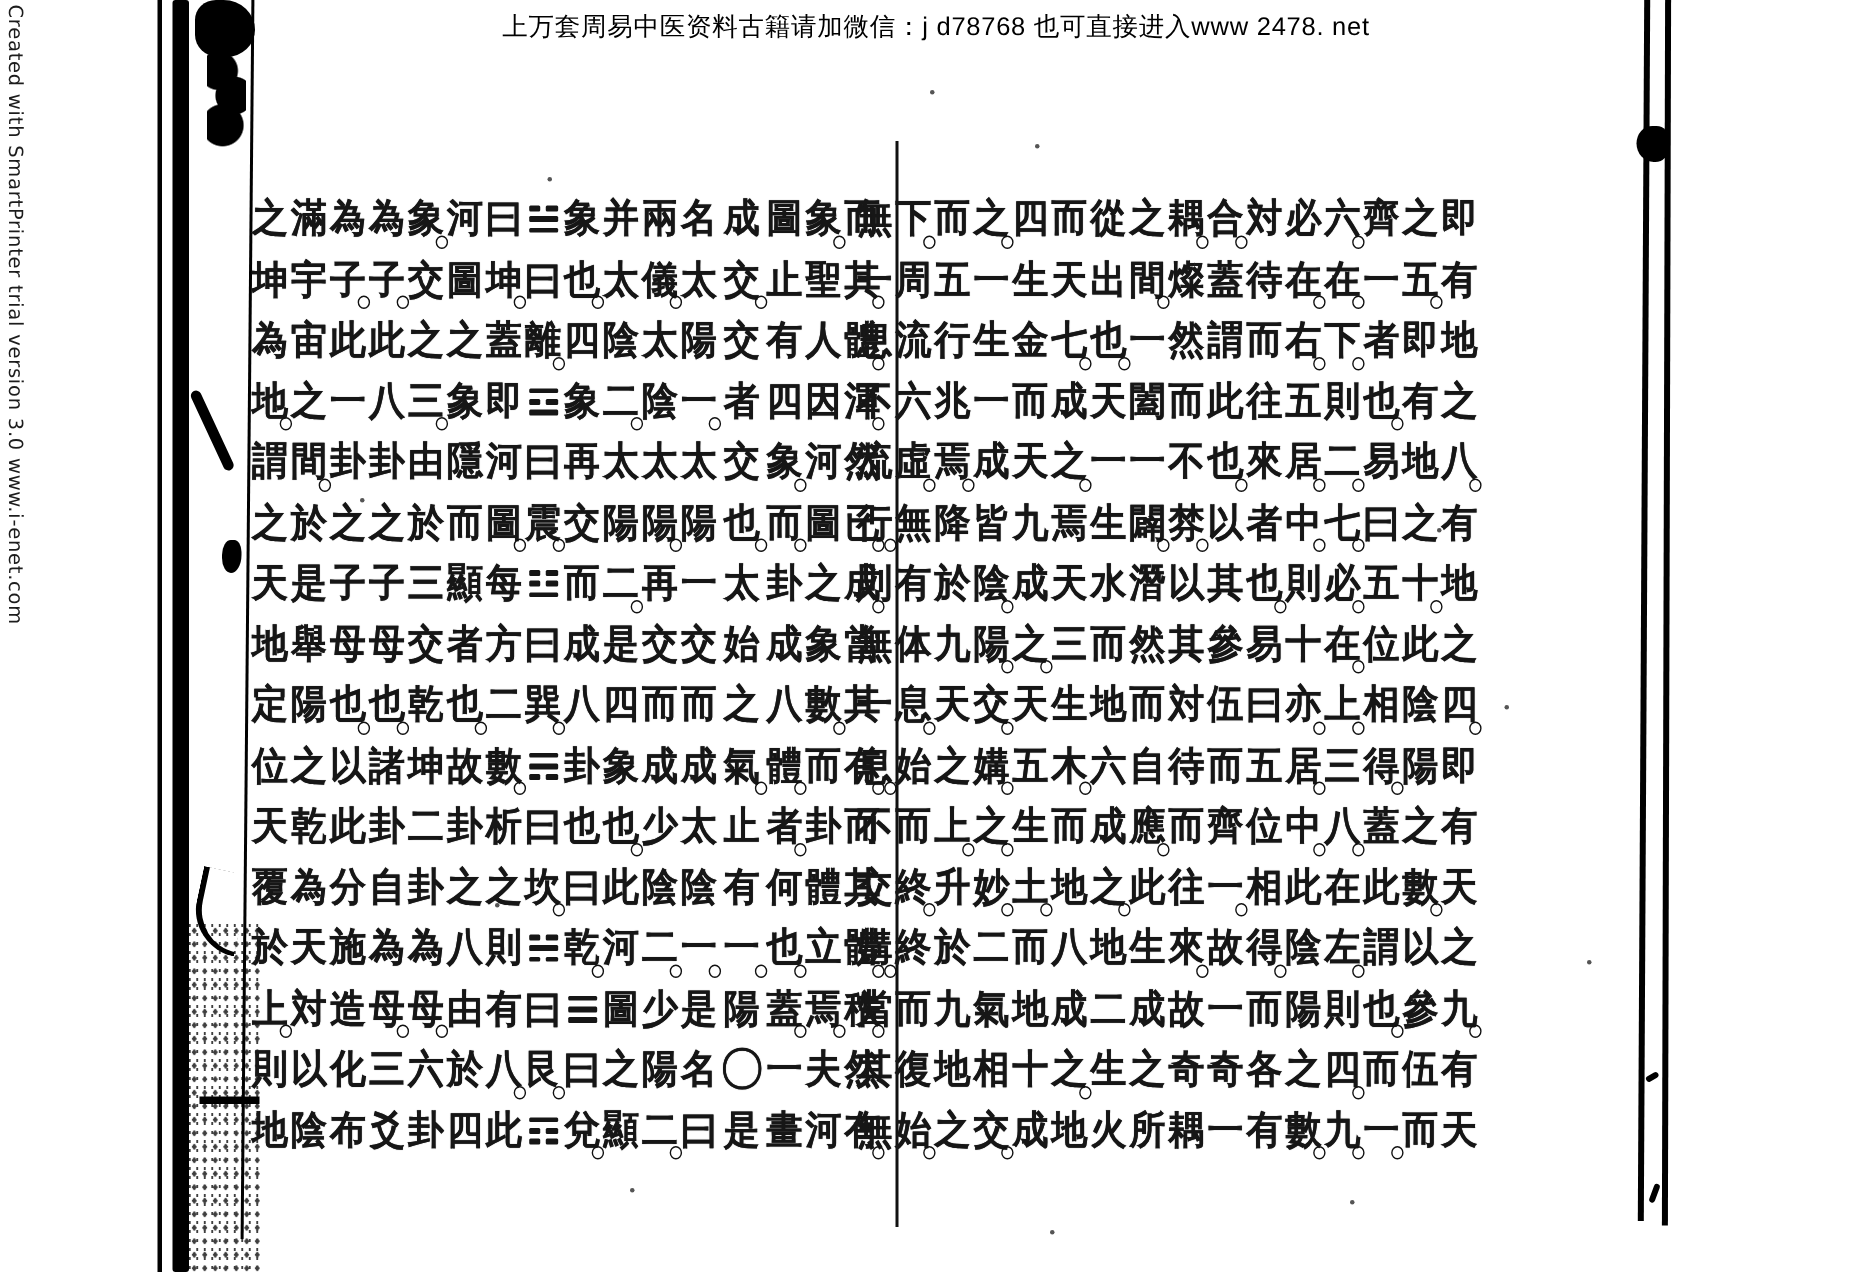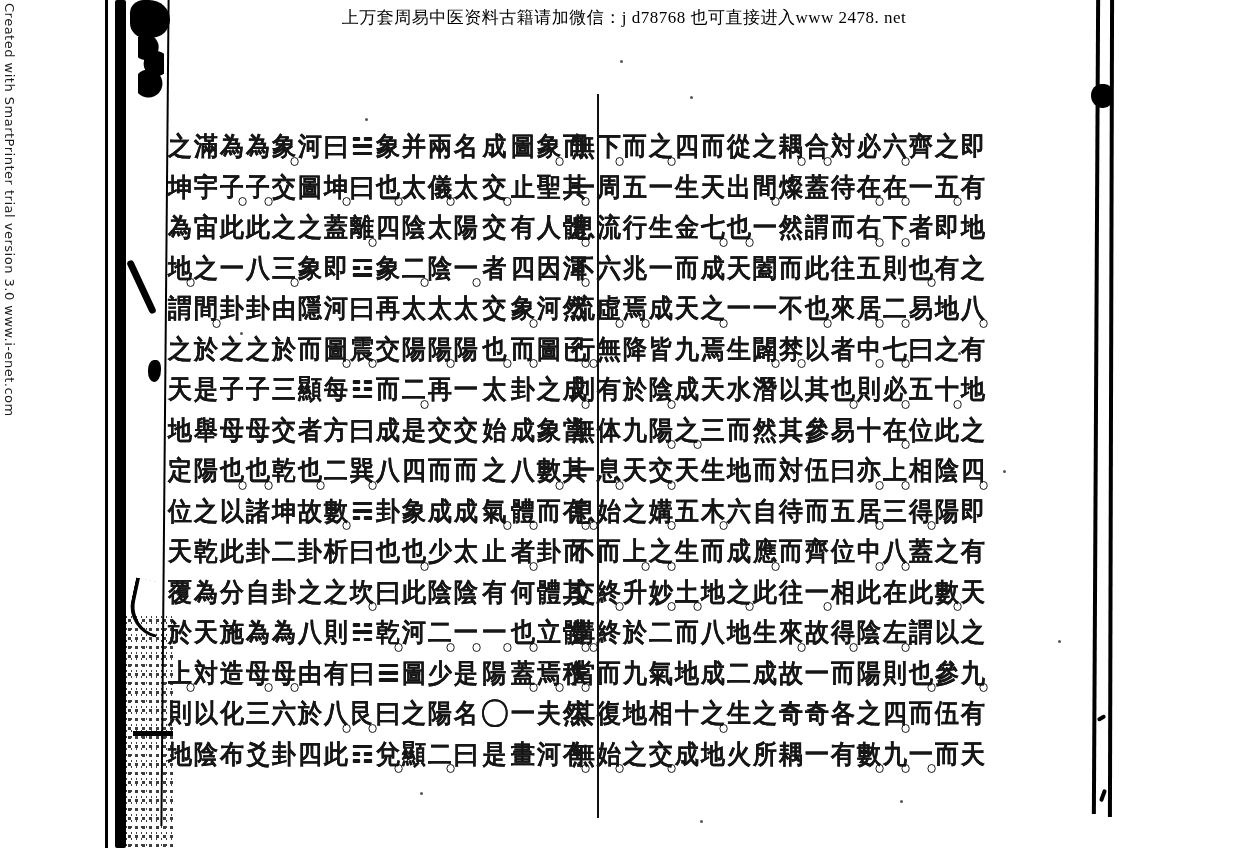--- a/index.html
+++ b/index.html
@@ -1,20 +1,20 @@
 <!DOCTYPE html>
 <html><head>
 <meta charset="utf-8">
 <style>
   html,body{margin:0;padding:0;}
   #page{position:relative;width:1248px;height:848px;background:#ffffff;overflow:hidden;
         font-family:"DejaVu Serif", serif;}
   
   #header{position:absolute;top:6px;left:0;width:100%;text-align:center;
-          font-family:Liberation Serif, serif;font-size:17px;color:#000;
+          font-family:Liberation Sans, sans-serif;font-size:17px;color:#000;
           letter-spacing:0.5px;white-space:nowrap;}
   
   #watermark{position:absolute;top:3px;left:2px;height:360px;
              writing-mode:vertical-rl;font-family:"DejaVu Sans", sans-serif;
              font-size:13px;color:#1c1c1c;letter-spacing:0.5px;white-space:nowrap;}
   
   .art{position:absolute;background:#000;}
   #l-line1{left:105px;top:0;width:3px;height:848px;}
   #l-bar{left:115px;top:0;width:11px;height:848px;border-radius:2px;}
   #l-line2{left:164px;top:0;width:2px;height:826px;transform:rotate(0.5deg);}

